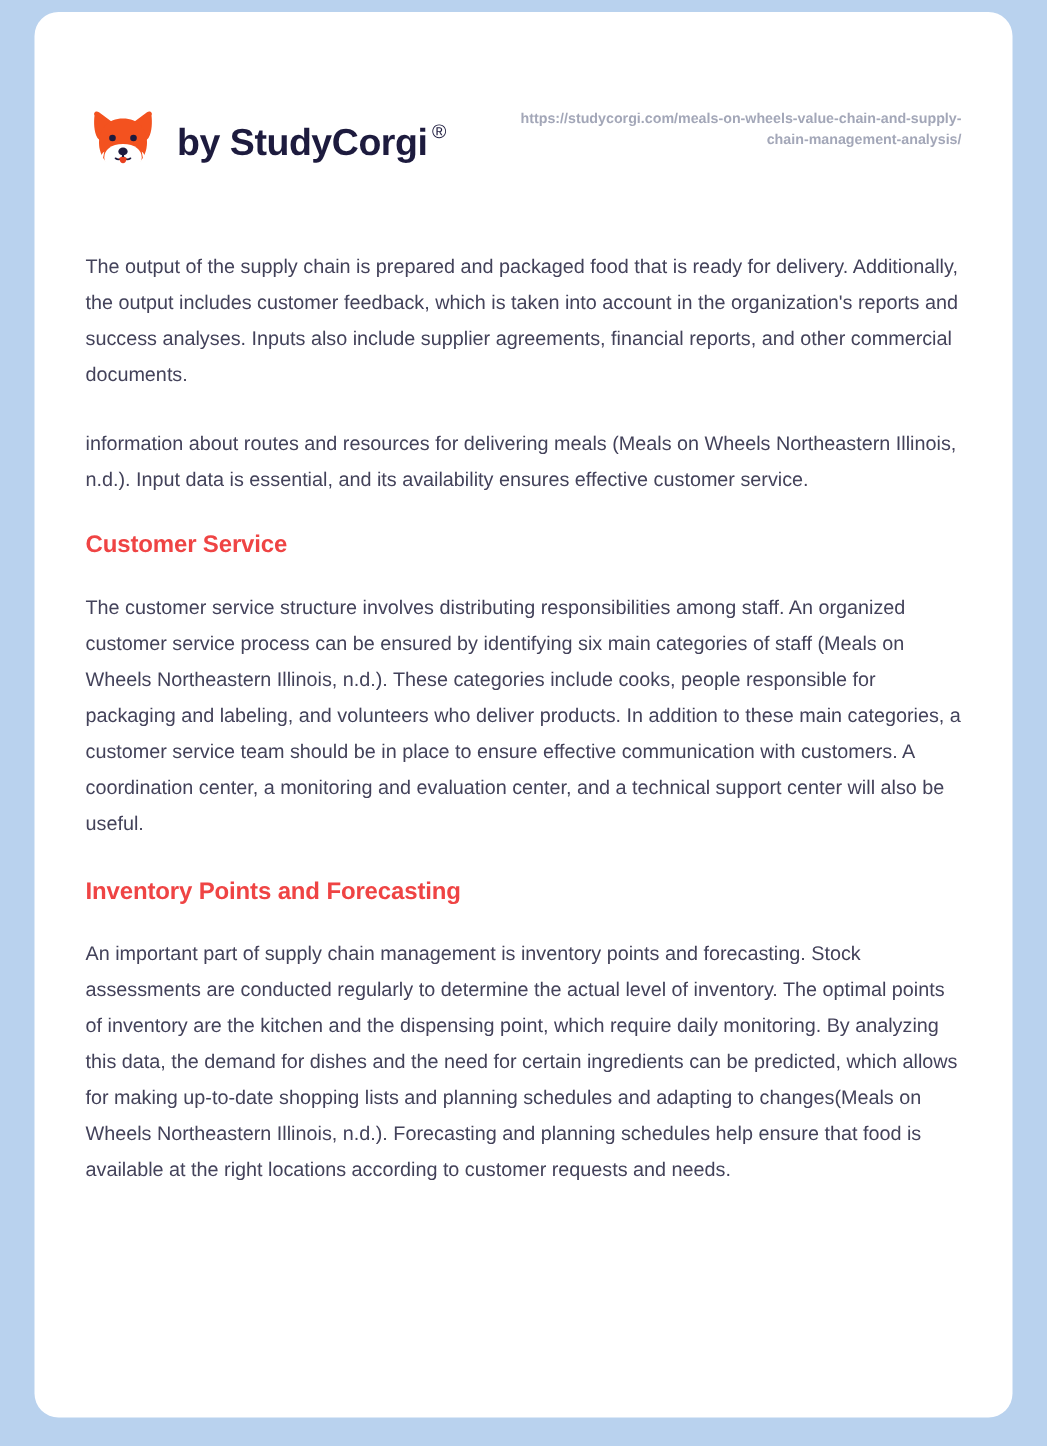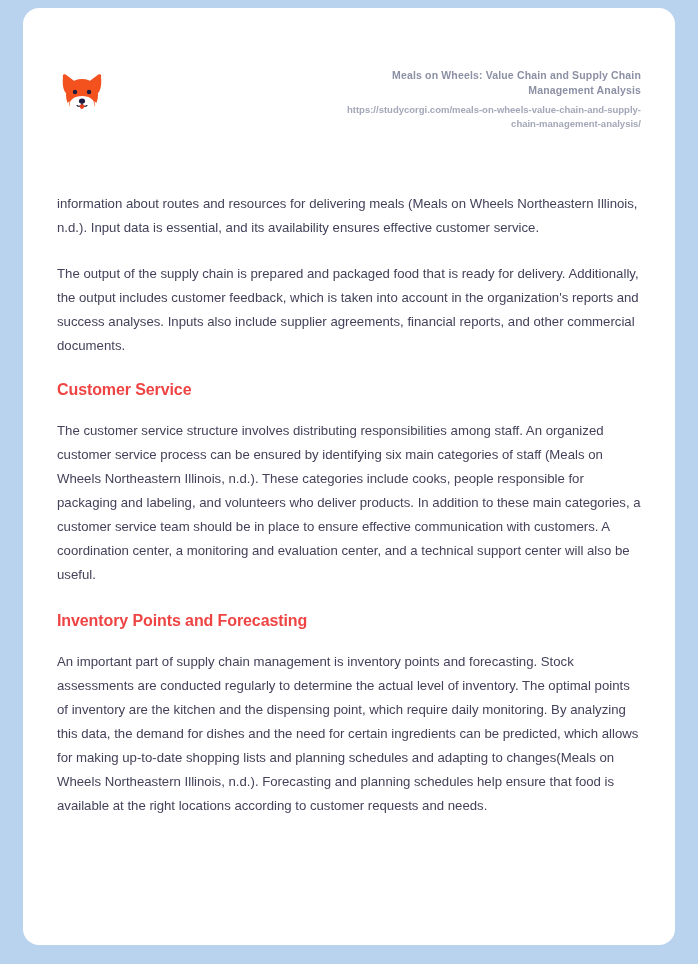--- a/index.html
+++ b/index.html
@@ -141,33 +141,36 @@
           <circle cx="32" cy="22" r="2.2" fill="#1d1b3e"></circle>
 
           <ellipse cx="25" cy="31" rx="3.1" ry="2.6" fill="#1d1b3e"></ellipse>
 
           <path d="M25 33.5 C25 36 22 37 20 35.5" stroke="#1d1b3e" stroke-width="1.1" fill="none" stroke-linecap="round"></path>
           <path d="M25 33.5 C25 36 28 37 30 35.5" stroke="#1d1b3e" stroke-width="1.1" fill="none" stroke-linecap="round"></path>
 
           <path d="M22.6 35.5 C22.6 40 27.4 40 27.4 35.5 C27.4 34.3 22.6 34.3 22.6 35.5 Z" fill="#e8401f"></path>
         </svg>
       </span>
+      <span class="brand-wordmark">
+        <span>by StudyCorgi</span>
+        <span class="brand-reg">®</span>
+      </span>
     </div>
 
     <div class="header-meta">
-      <p class="doc-title">Meals on Wheels: Value Chain and Supply Chain Management Analysis</p>
       <p class="doc-url">https://studycorgi.com/meals-on-wheels-value-chain-and-supply-chain-management-analysis/</p>
     </div>
 
   </div>
 
   <div class="doc-body">
 
+    <p>The output of the supply chain is prepared and packaged food that is ready for delivery. Additionally, the output includes customer feedback, which is taken into account in the organization's reports and success analyses. Inputs also include supplier agreements, financial reports, and other commercial documents.</p>
     <p>information about routes and resources for delivering meals (Meals on Wheels Northeastern Illinois, n.d.). Input data is essential, and its availability ensures effective customer service.</p>
-    <p>The output of the supply chain is prepared and packaged food that is ready for delivery. Additionally, the output includes customer feedback, which is taken into account in the organization's reports and success analyses. Inputs also include supplier agreements, financial reports, and other commercial documents.</p>
 
     <div class="section">
       <h2>Customer Service</h2>
       <p>The customer service structure involves distributing responsibilities among staff. An organized customer service process can be ensured by identifying six main categories of staff (Meals on Wheels Northeastern Illinois, n.d.). These categories include cooks, people responsible for packaging and labeling, and volunteers who deliver products. In addition to these main categories, a customer service team should be in place to ensure effective communication with customers. A coordination center, a monitoring and evaluation center, and a technical support center will also be useful.</p>
     </div>
 
     <div class="section">
       <h2>Inventory Points and Forecasting</h2>
       <p>An important part of supply chain management is inventory points and forecasting. Stock assessments are conducted regularly to determine the actual level of inventory. The optimal points of inventory are the kitchen and the dispensing point, which require daily monitoring. By analyzing this data, the demand for dishes and the need for certain ingredients can be predicted, which allows for making up-to-date shopping lists and planning schedules and adapting to changes(Meals on Wheels Northeastern Illinois, n.d.). Forecasting and planning schedules help ensure that food is available at the right locations according to customer requests and needs.</p>
     </div>

